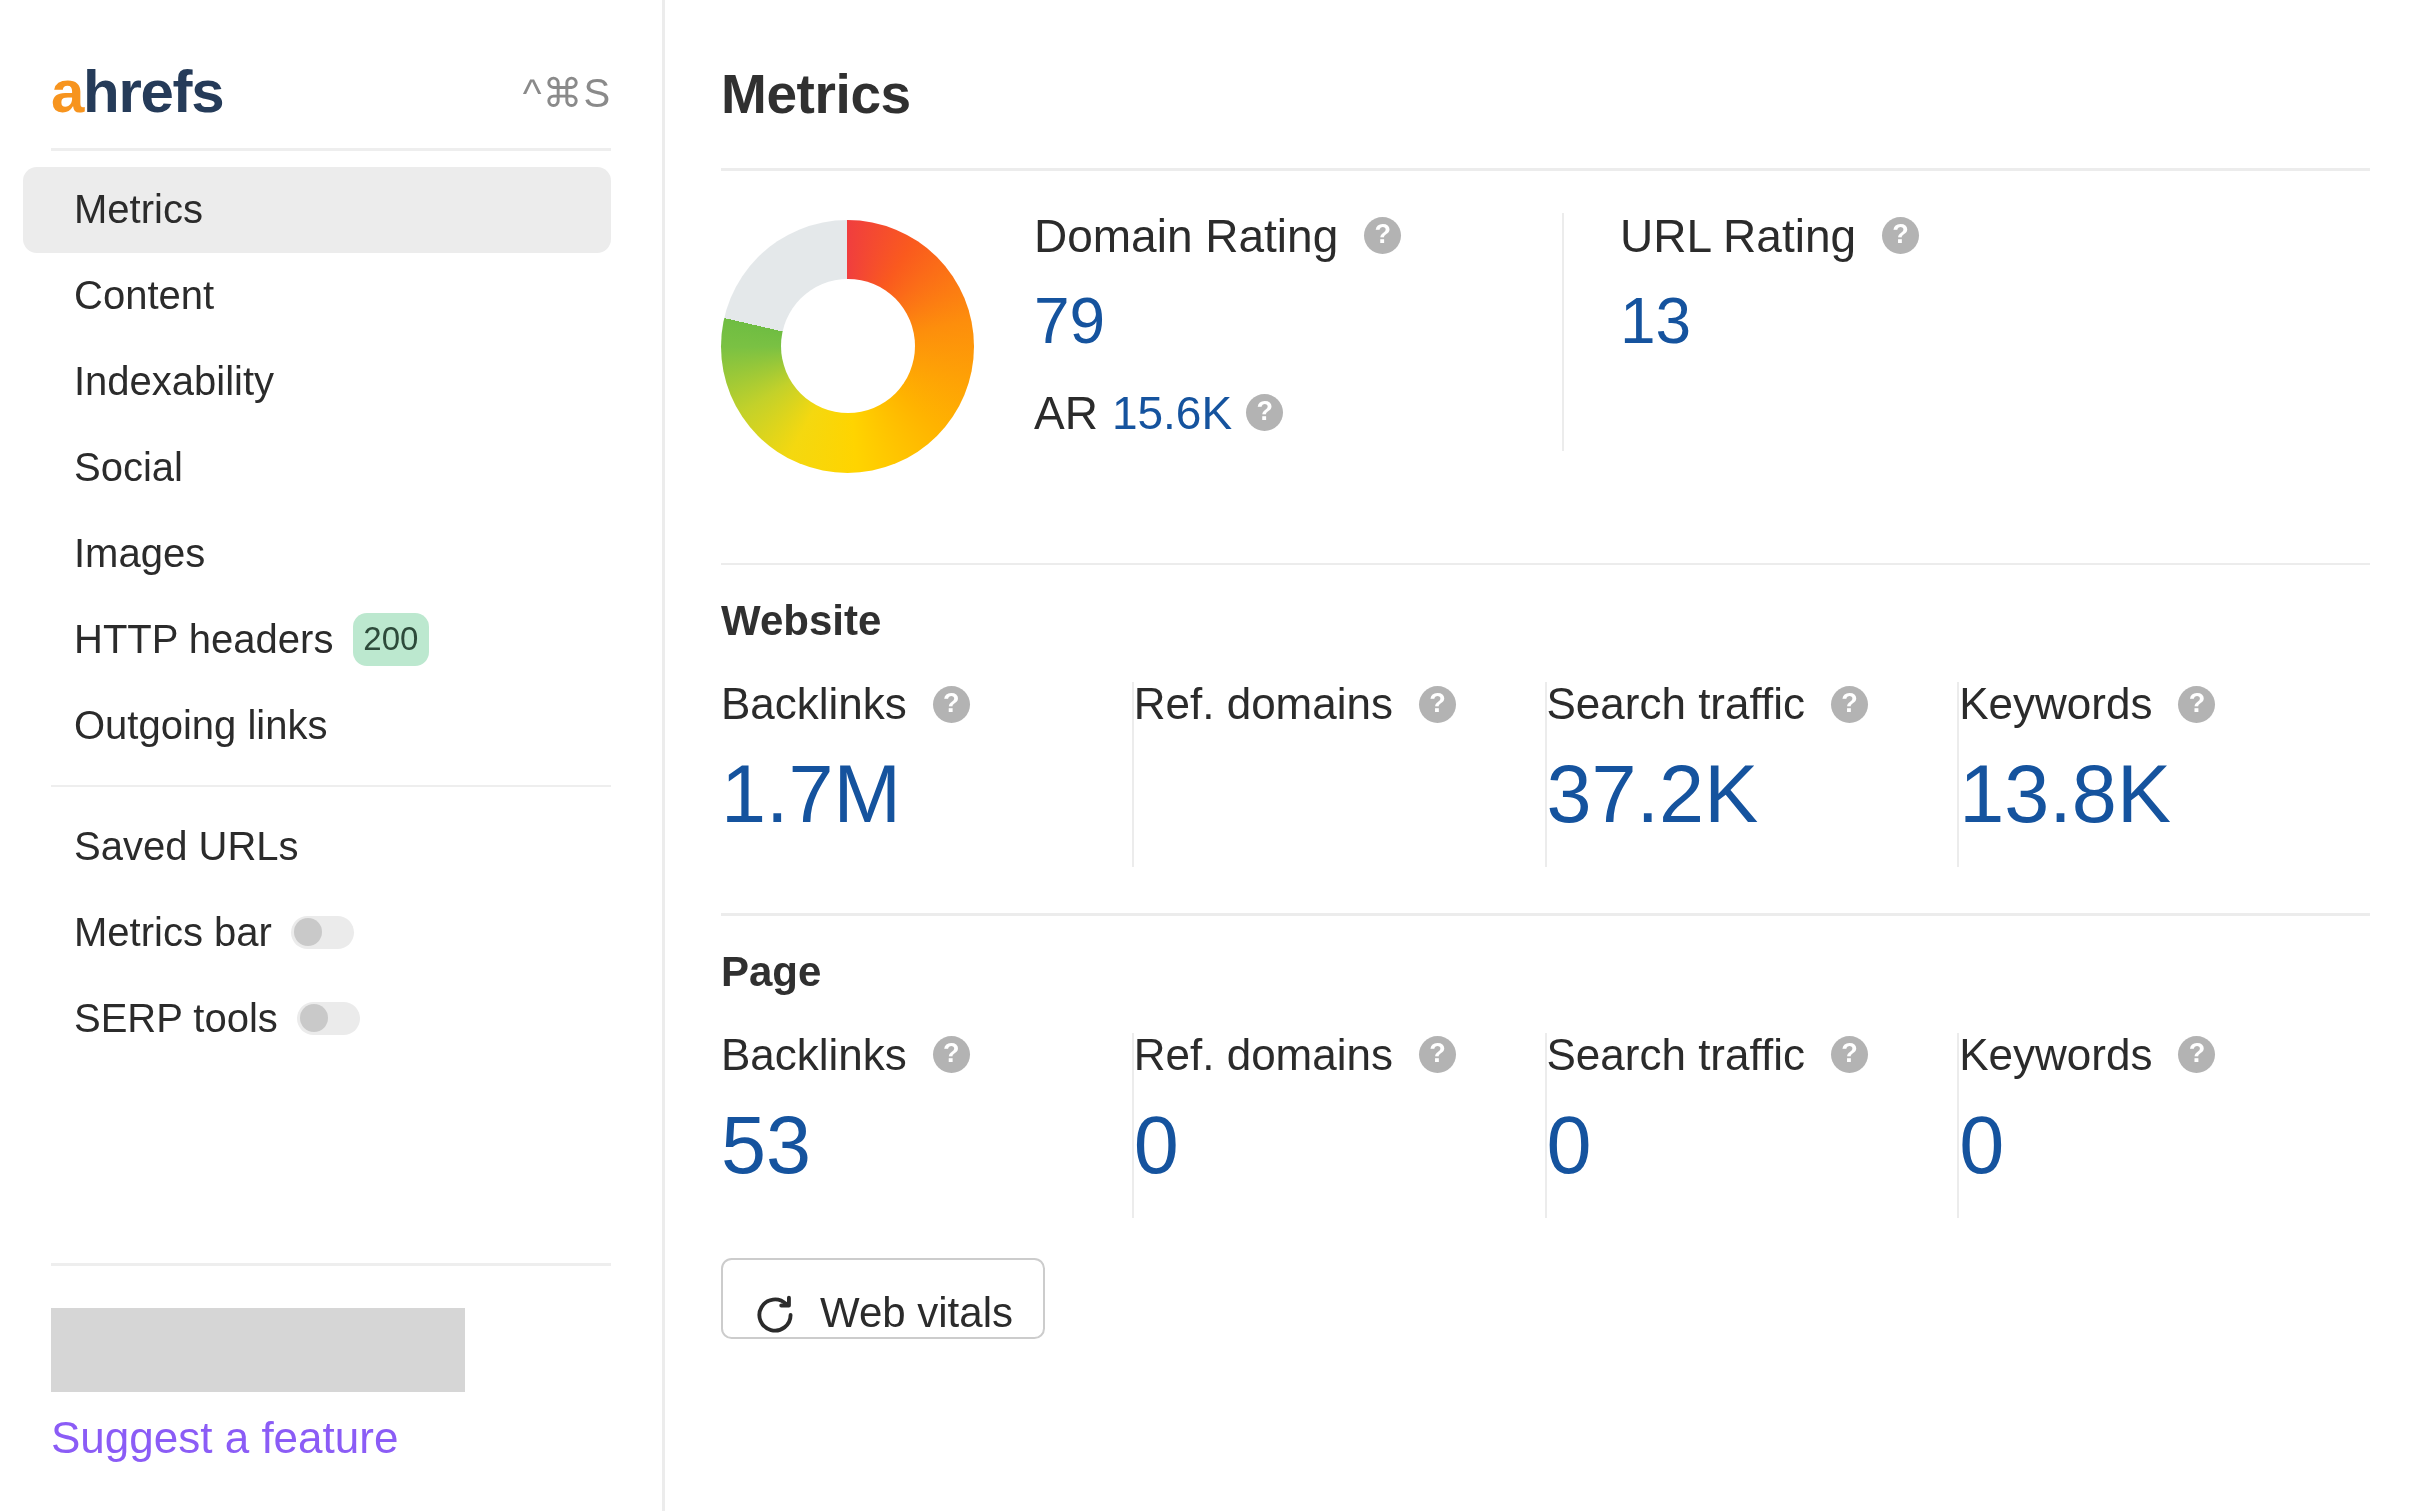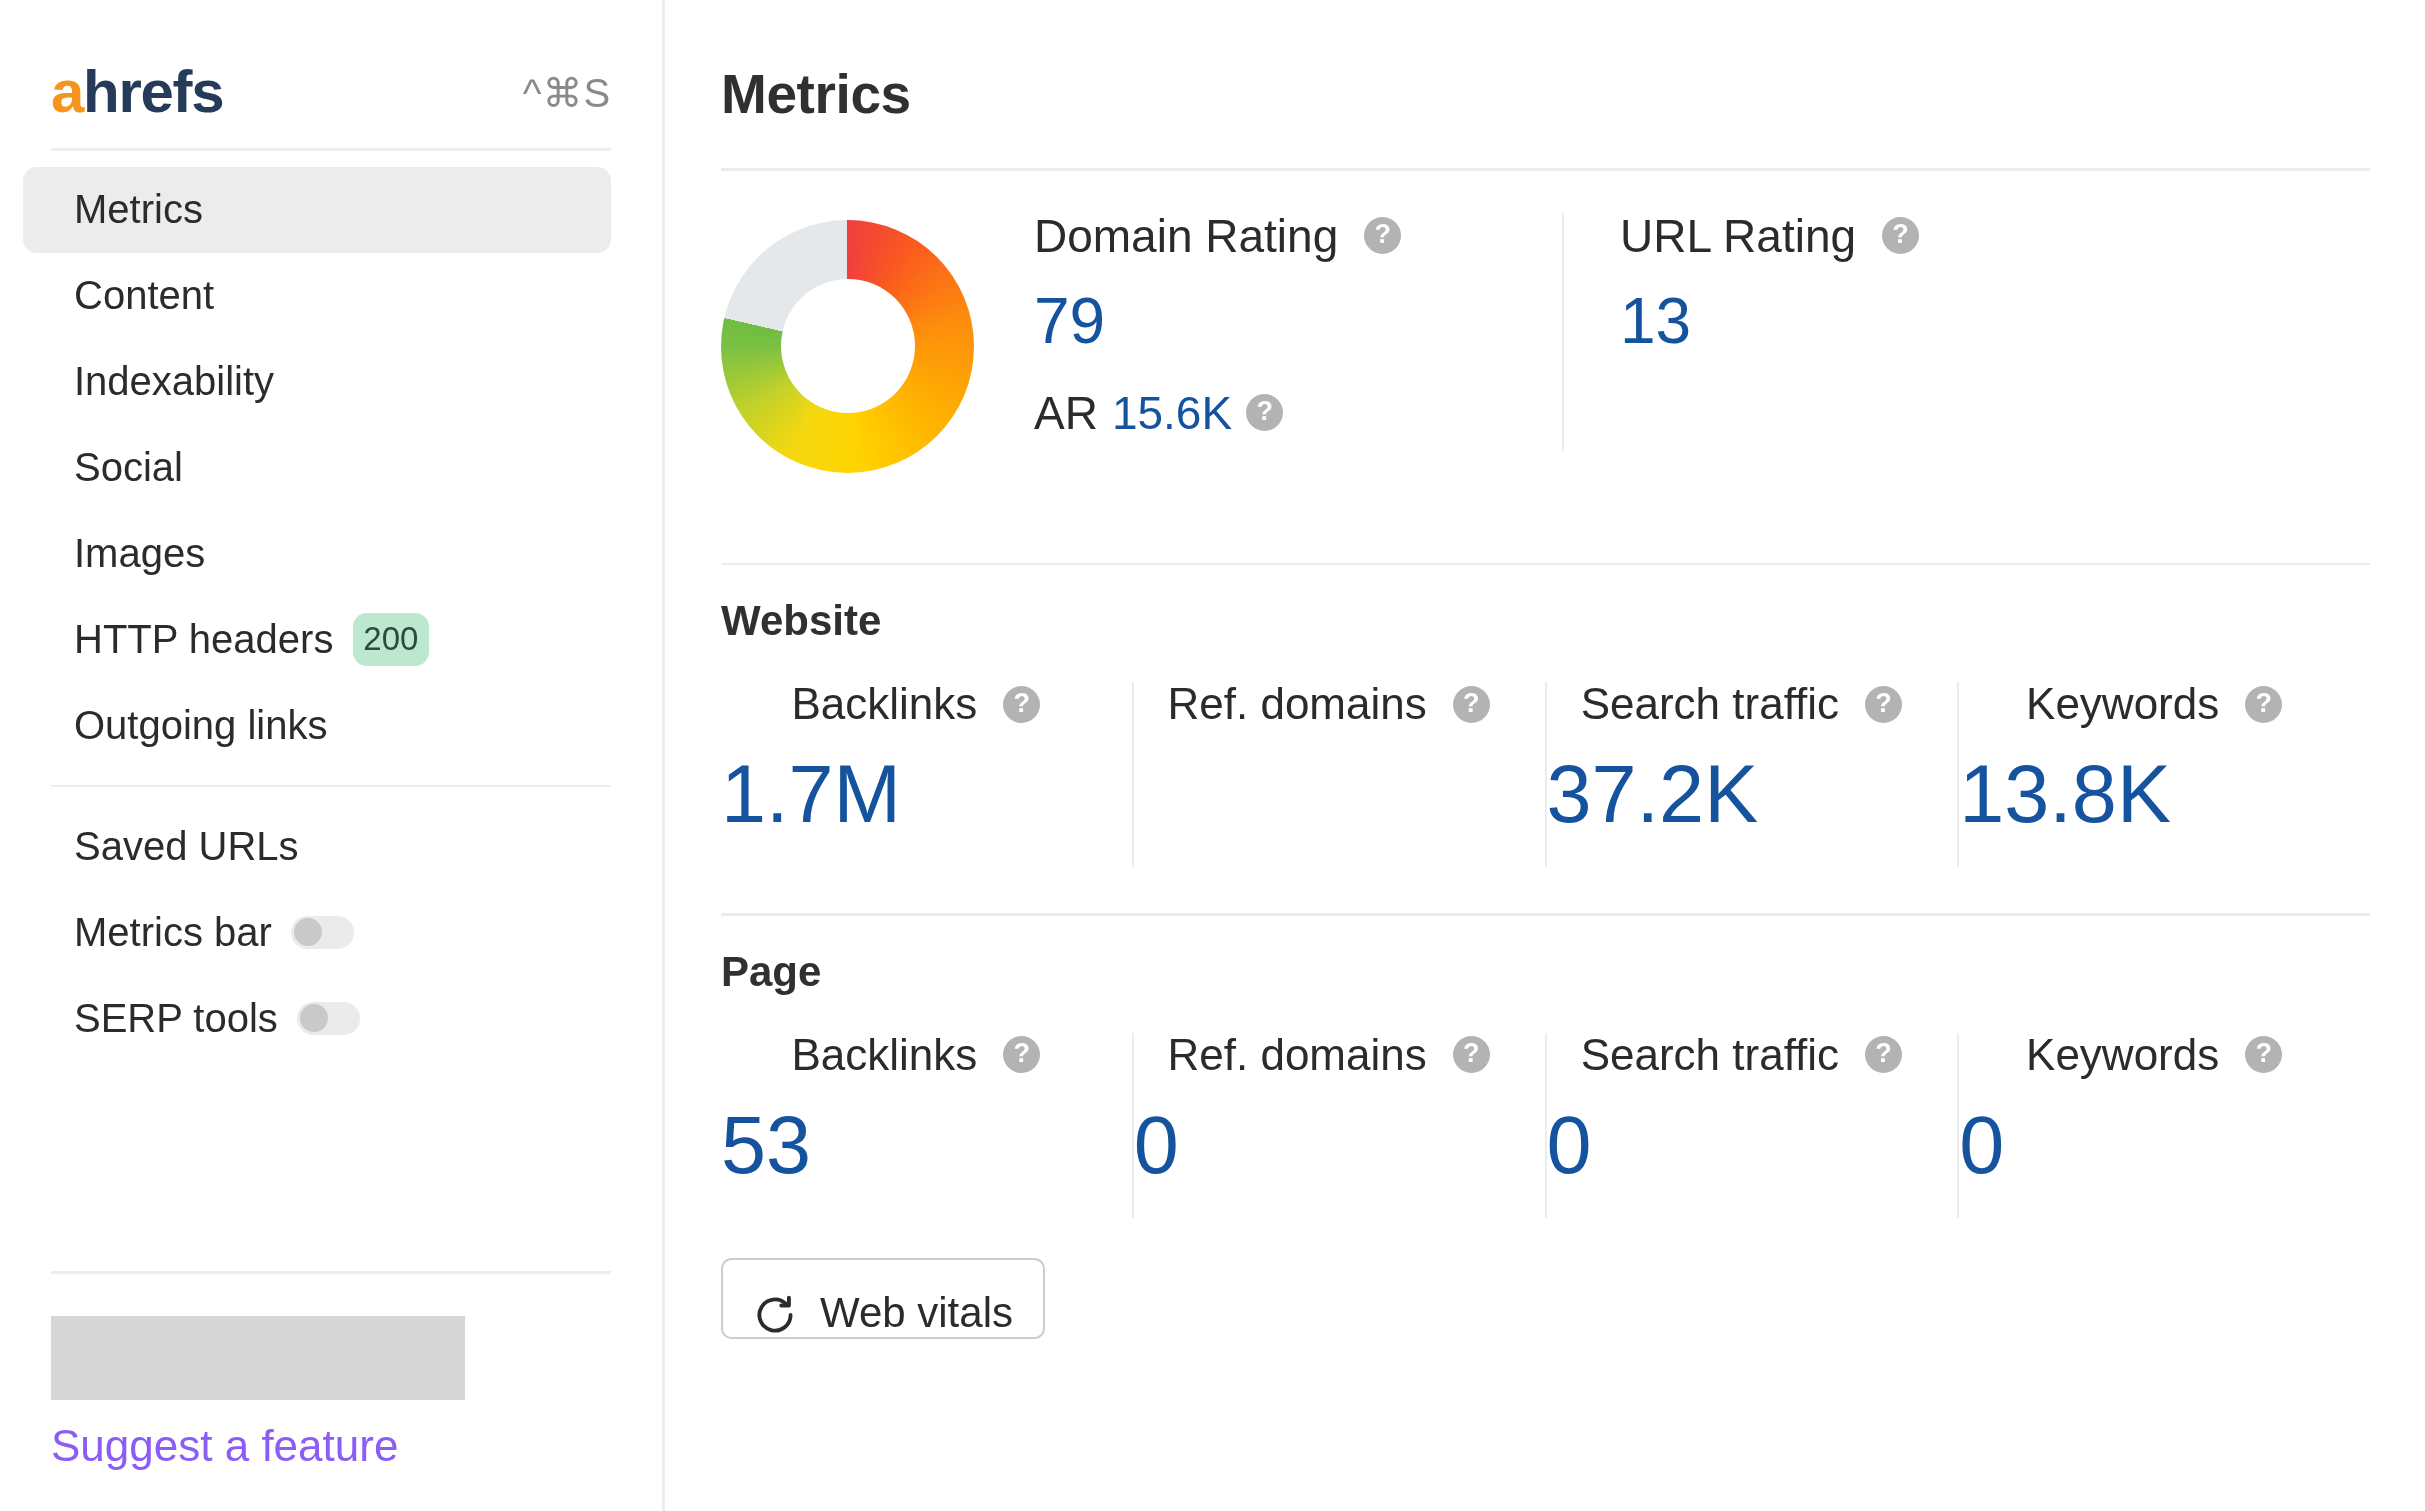--- a/index.html
+++ b/index.html
@@ -21,21 +21,21 @@
   }
 
   
   .sidebar {
     width: 665px;
     height: 100%;
     flex: 0 0 665px;
     border-right: 3.5px solid #ececec;
     display: flex;
     flex-direction: column;
-    padding: 0 51px 0 0;
+    padding: 0 51px 8px 0;
     position: relative;
   }
 
   .sidebar-head {
     display: flex;
     align-items: center;
     justify-content: space-between;
     padding: 51px 0 0 51px;
     height: 132px;
   }
@@ -268,21 +268,21 @@
 
   .cell {
     flex: 1 1 0;
     padding: 0 21px 0 0;
     min-height: 185px;
   }
   .cell + .cell {
     border-left: 2.6px solid #ececec;
   }
 
-  .cell .metric-label { font-size: 44px; justify-content: center; }
+  .cell .metric-label { font-size: 44px; }
   .cell .metric-value { font-size: 81px; margin-top: 28px; }
 
   
   .vitals-row { padding: 40px 0 0 0; }
 
   .btn {
     display: inline-flex;
     align-items: flex-end;
     gap: 23px;
     height: 81px;

